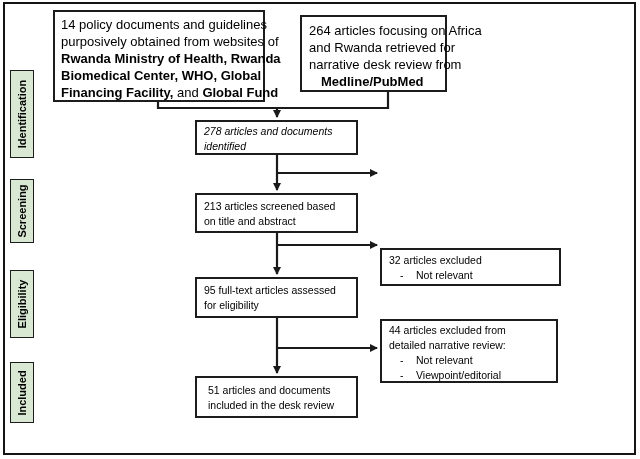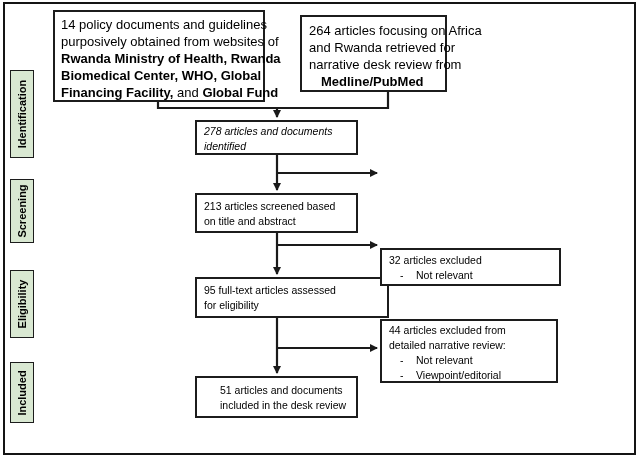--- a/index.html
+++ b/index.html
@@ -25,22 +25,22 @@
     white-space: nowrap;
   }
   .box .line { white-space: nowrap; }
 
   .topbox { font-size: 13px; line-height: 17px; padding: 4px 6px; }
   .b-policy   { left: 53px;  top: 10px;  width: 212px; height: 92px; }
   .b-pubmed   { left: 300px; top: 15px;  width: 147px; height: 77px; padding: 5px 7px; }
 
   .b-identified { left: 195px; top: 120px; width: 163px; height: 35px; padding: 2px 7px; font-style: italic; }
   .b-screened   { left: 195px; top: 193px; width: 163px; height: 40px; padding: 4px 7px; }
-  .b-fulltext   { left: 195px; top: 277px; width: 194px; height: 41px; padding: 4px 7px; }
-  .b-included   { left: 195px; top: 376px; width: 163px; height: 42px; padding: 5px 23px; }
+  .b-fulltext   { left: 195px; top: 277px; width: 163px; height: 41px; padding: 4px 7px; }
+  .b-included   { left: 195px; top: 376px; width: 163px; height: 42px; padding: 5px 11px; }
 
   .b-dup       { left: 380px; top: 144px; width: 153px; height: 51px; padding: 4px 7px; }
   .b-notrel    { left: 380px; top: 227px; width: 181px; height: 38px; padding: 3px 7px; margin-top: 21px; }
   .b-narrative { left: 380px; top: 319px; width: 178px; height: 64px; padding: 2px 7px; }
 
   .bullet { position: relative; padding-left: 27px; white-space: nowrap; }
   .bullet::before { content: "-"; position: absolute; left: 11px; }
 
   .stage {
     position: absolute; left: 10px; width: 24px;

